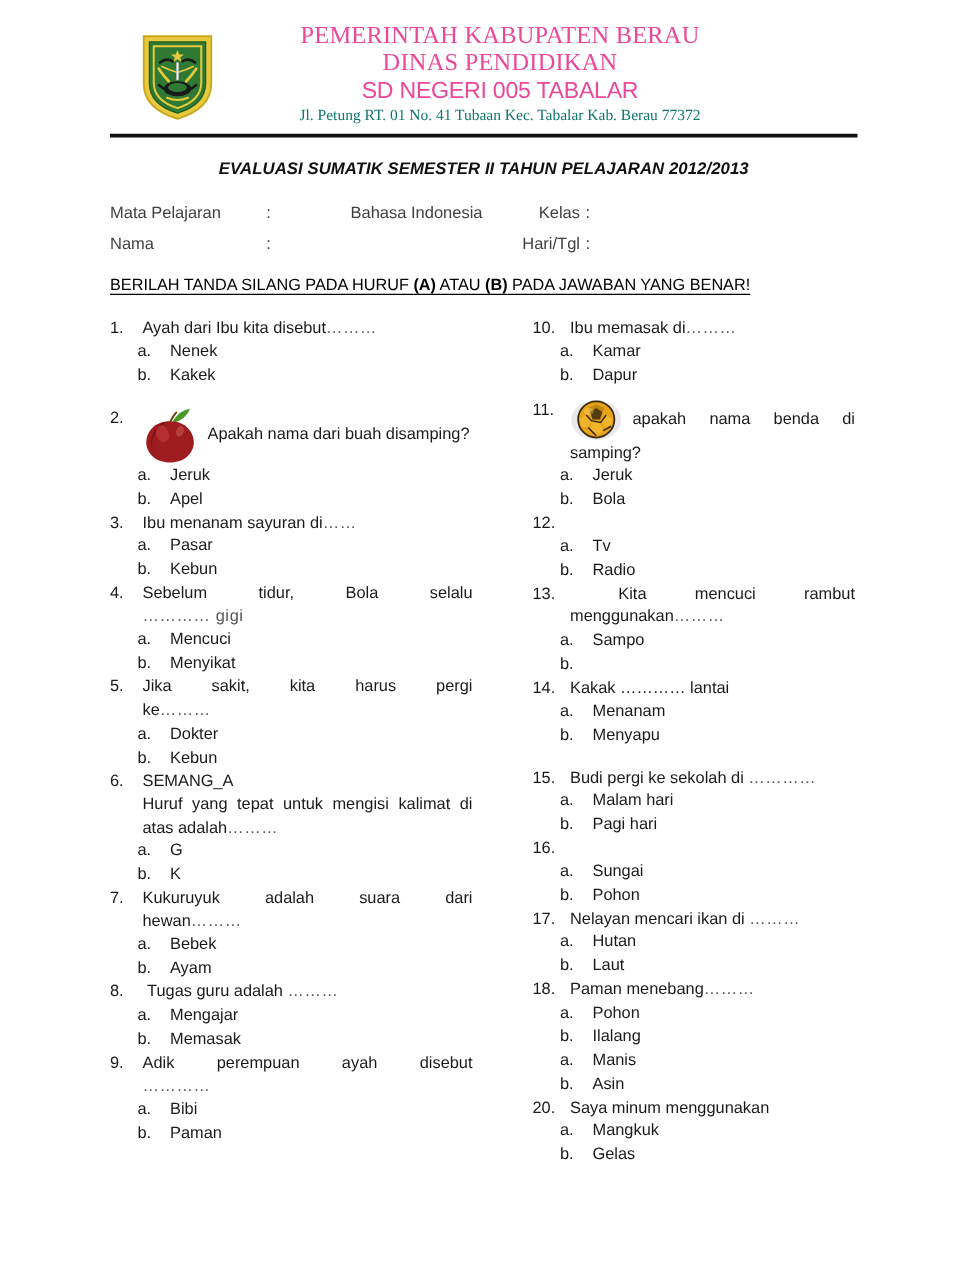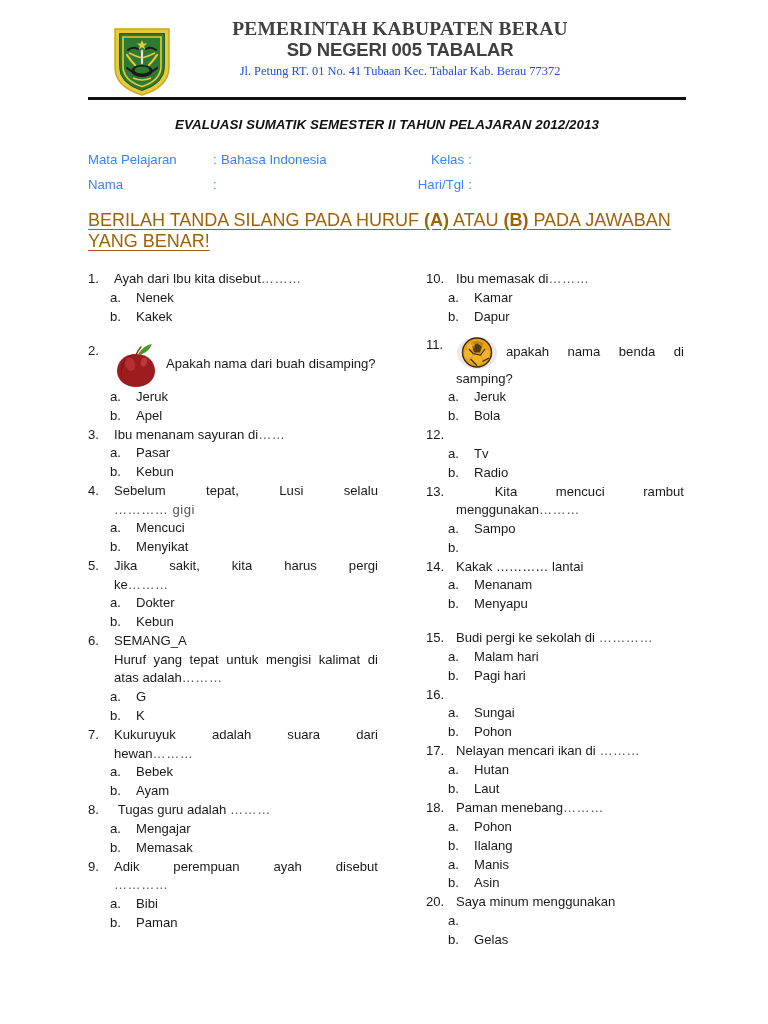--- a/index.html
+++ b/index.html
@@ -30,32 +30,32 @@
   .crest {
     position: absolute;
     left: 23px; top: 7px;
     width: 62px; height: 72px;
   }
   .crest svg { display: block; width: 62px; height: 72px; }
 
   .lh-text { text-align: center; padding-left: 26px; }
   .lh-l1, .lh-l2, .lh-l3 {
     font-family: "Liberation Serif", serif;
-    font-weight: bold;
-    color: #404040;
+    font-weight: normal;
+    color: #ec4899;
     letter-spacing: .2px;
     line-height: 1.12;
   }
   .lh-l1 { font-size: 19.5px; }
   .lh-l2 { font-size: 19.5px; }
   .lh-l3 { font-size: 18.5px; font-family: "Liberation Sans", sans-serif; letter-spacing: -0.2px;}
   .lh-l4 {
     font-family: "Liberation Serif", serif;
     font-size: 12.4px;
-    color: #1d4ed8;
+    color: #0f766e;
     margin-top: 3px;
     line-height: 1.2;
   }
 
   .rule {
     margin-top: 7px;
     border: 0;
     border-top: 3px solid #111;
     width: 100%;
   }
@@ -68,41 +68,41 @@
     letter-spacing: .05px;
     margin-top: 17px;
     color: #111;
     font-style: italic;
   }
 
   
   .ident {
     margin-top: 20px;
     font-size: 13.2px;
-    color: #3b82f6;
+    color: #404040;
   }
   .ident-row {
     display: flex;
     align-items: baseline;
     margin-bottom: 10px;
   }
   .f-label { width: 125px; flex: none; }
   .f-colon { width: 8px; flex: none; }
-  .f-value { flex: 1; }
+  .f-value { flex: 1; text-align: right; }
   .f-label-r { width: 78px; flex: none; }
   .ident-right { display: flex; align-items: baseline; width: 300px; flex: none; text-align: right; }
 
   
   .instruction {
     margin-top: 18px;
-    font-size: 18px;
+    font-size: 13px;
     font-weight: normal;
     text-decoration: underline;
     text-underline-offset: 3px;
-    color: #a16207;
+    color: #000000;
   }
   .instruction b { font-weight: bold; }
 
   
   .columns {
     display: flex;
     margin-top: 18px;
     gap: 48px;
   }
   .col { width: 290px; flex: none; }
@@ -169,20 +169,21 @@
         <path d="M46 30 Q42 36 38 40" stroke="#e8c83c" stroke-width="2.2" fill="none" stroke-linecap="round"></path>
         <ellipse cx="31" cy="46" rx="11" ry="6" fill="#1a1a1a"></ellipse>
         <ellipse cx="31" cy="45" rx="7.5" ry="3.6" fill="#2f7a33"></ellipse>
         <path d="M20 46 L16 43 M42 46 L46 43" stroke="#1a1a1a" stroke-width="2" stroke-linecap="round"></path>
         <path d="M22 53 Q31 57 40 53" stroke="#e8c83c" stroke-width="1.6" fill="none"></path>
       </svg>
     </div>
 
     <div class="lh-text">
       <div class="lh-l1">PEMERINTAH KABUPATEN BERAU</div>
+      <div class="lh-l2">DINAS PENDIDIKAN</div>
       <div class="lh-l3">SD NEGERI 005 TABALAR</div>
       <div class="lh-l4">Jl. Petung RT. 01 No. 41 Tubaan Kec. Tabalar Kab. Berau 77372</div>
     </div>
   </div>
 
   <hr class="rule">
 
   <div class="exam-title">EVALUASI SUMATIK SEMESTER II TAHUN PELAJARAN 2012/2013</div>
 
   <div class="ident">
@@ -276,21 +277,21 @@
           </div>
         <div class="opt">
             <div class="opt-k">b.</div>
             <div class="opt-v">Kebun</div>
           </div>
       </div>
 
       <div class="q">
         <div class="q-num">4.</div>
         <div class="q-body">
-          <div class="q-text justify">Sebelum tepat, Lusi selalu</div>
+          <div class="q-text justify">Sebelum tidur, Bola selalu</div>
           <div class="q-text dots">………… gigi</div>
         </div>
       </div>
       <div class="opts">
         <div class="opt">
             <div class="opt-k">a.</div>
             <div class="opt-v">Mencuci</div>
           </div>
         <div class="opt">
             <div class="opt-k">b.</div>
@@ -570,20 +571,21 @@
 
       <div class="q">
         <div class="q-num wide">20.</div>
         <div class="q-body">
           <div class="q-text">Saya minum menggunakan</div>
         </div>
       </div>
       <div class="opts">
         <div class="opt">
             <div class="opt-k">a.</div>
+            <div class="opt-v">Mangkuk</div>
           </div>
         <div class="opt">
             <div class="opt-k">b.</div>
             <div class="opt-v">Gelas</div>
           </div>
       </div>
 
     </div>
   </div>
 </div>

